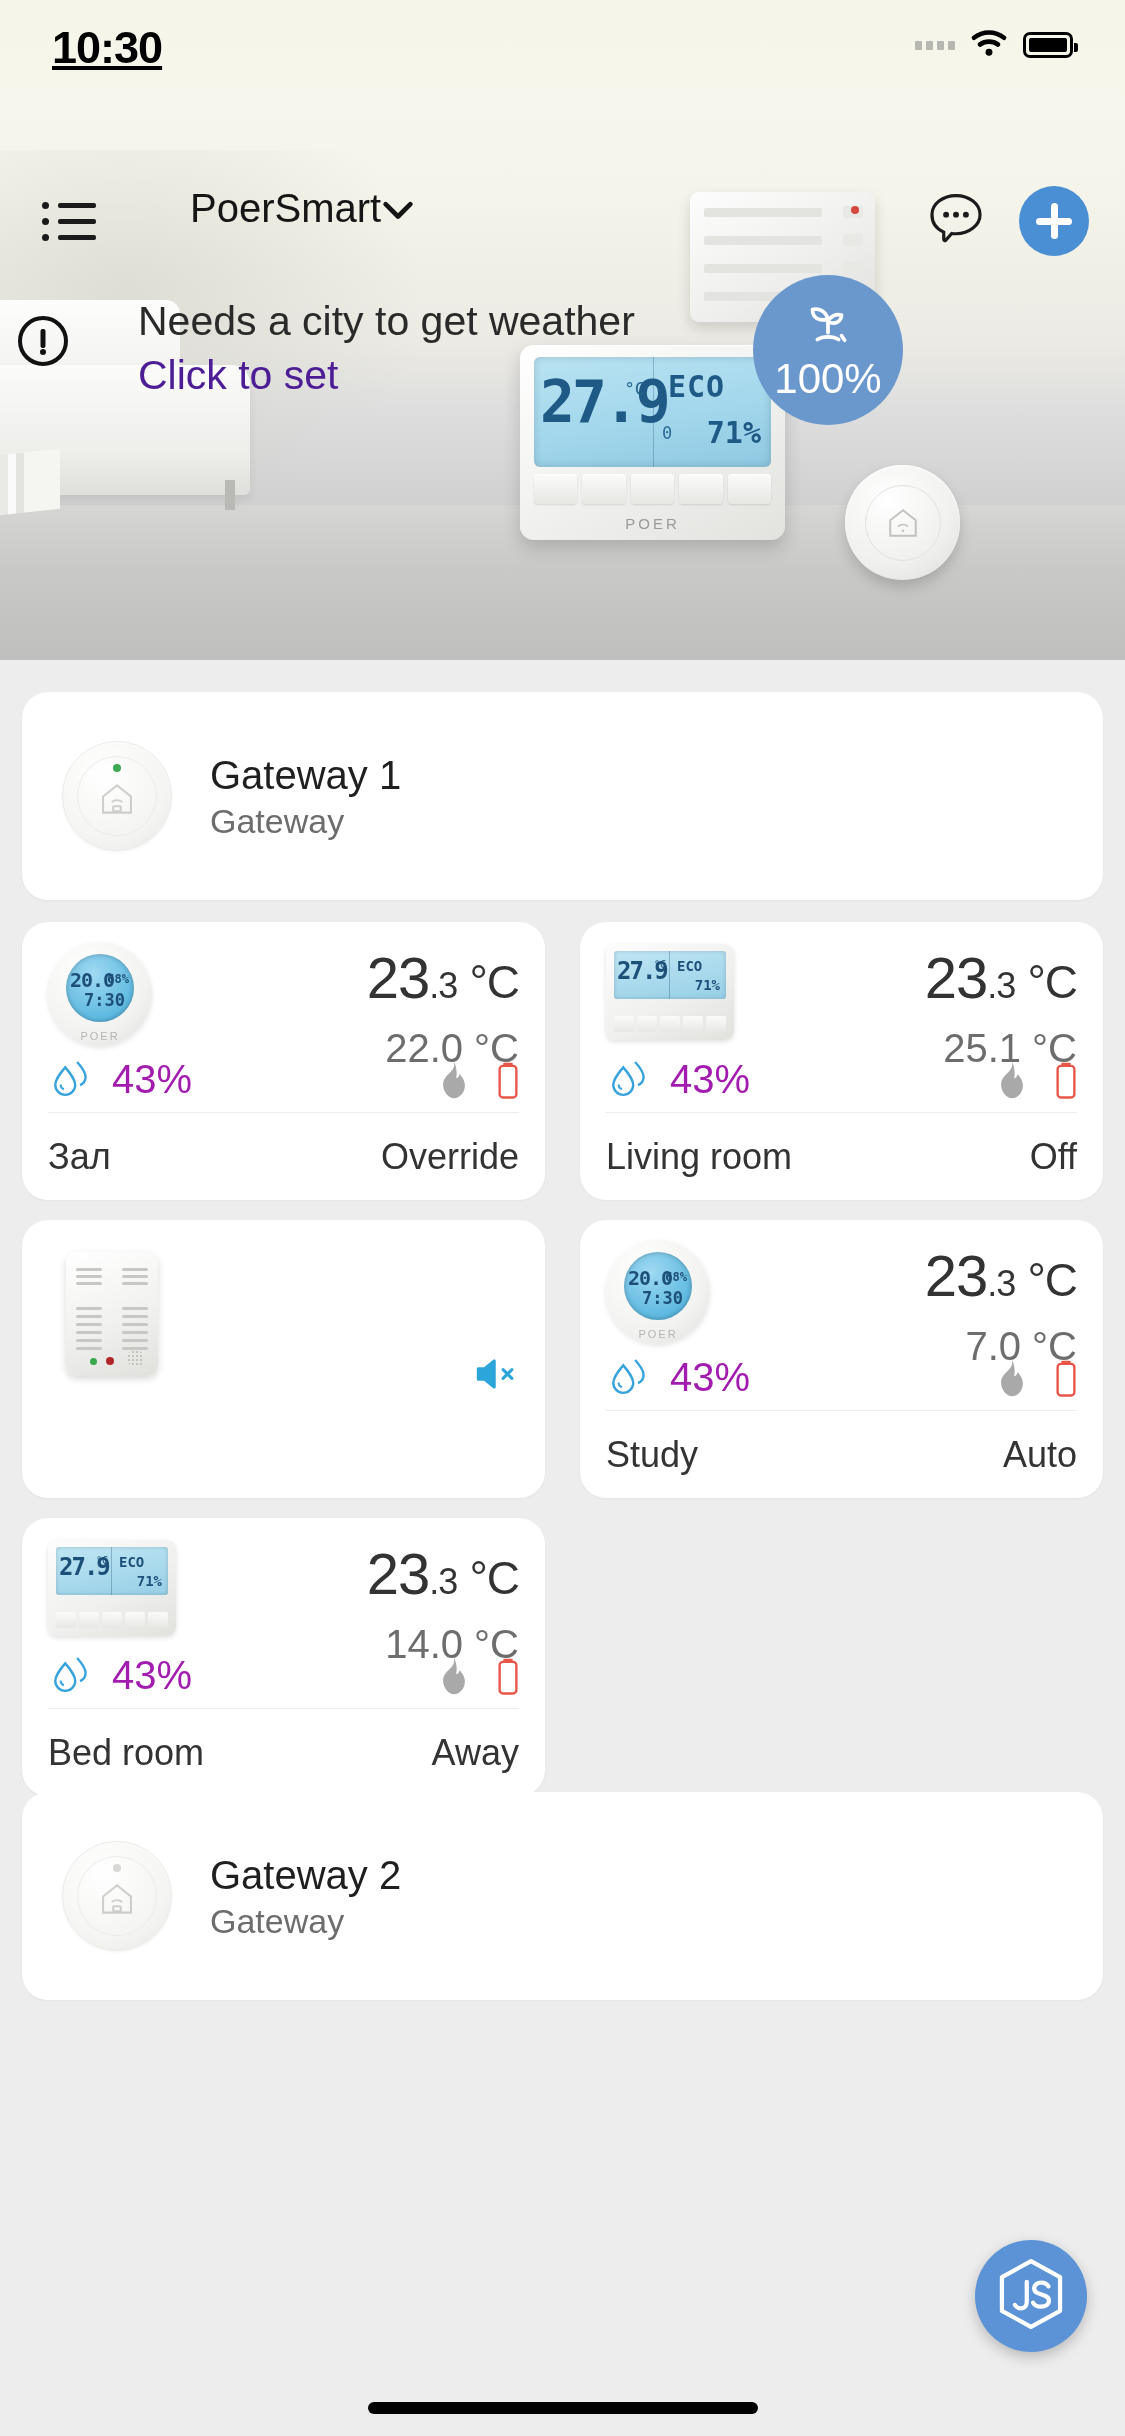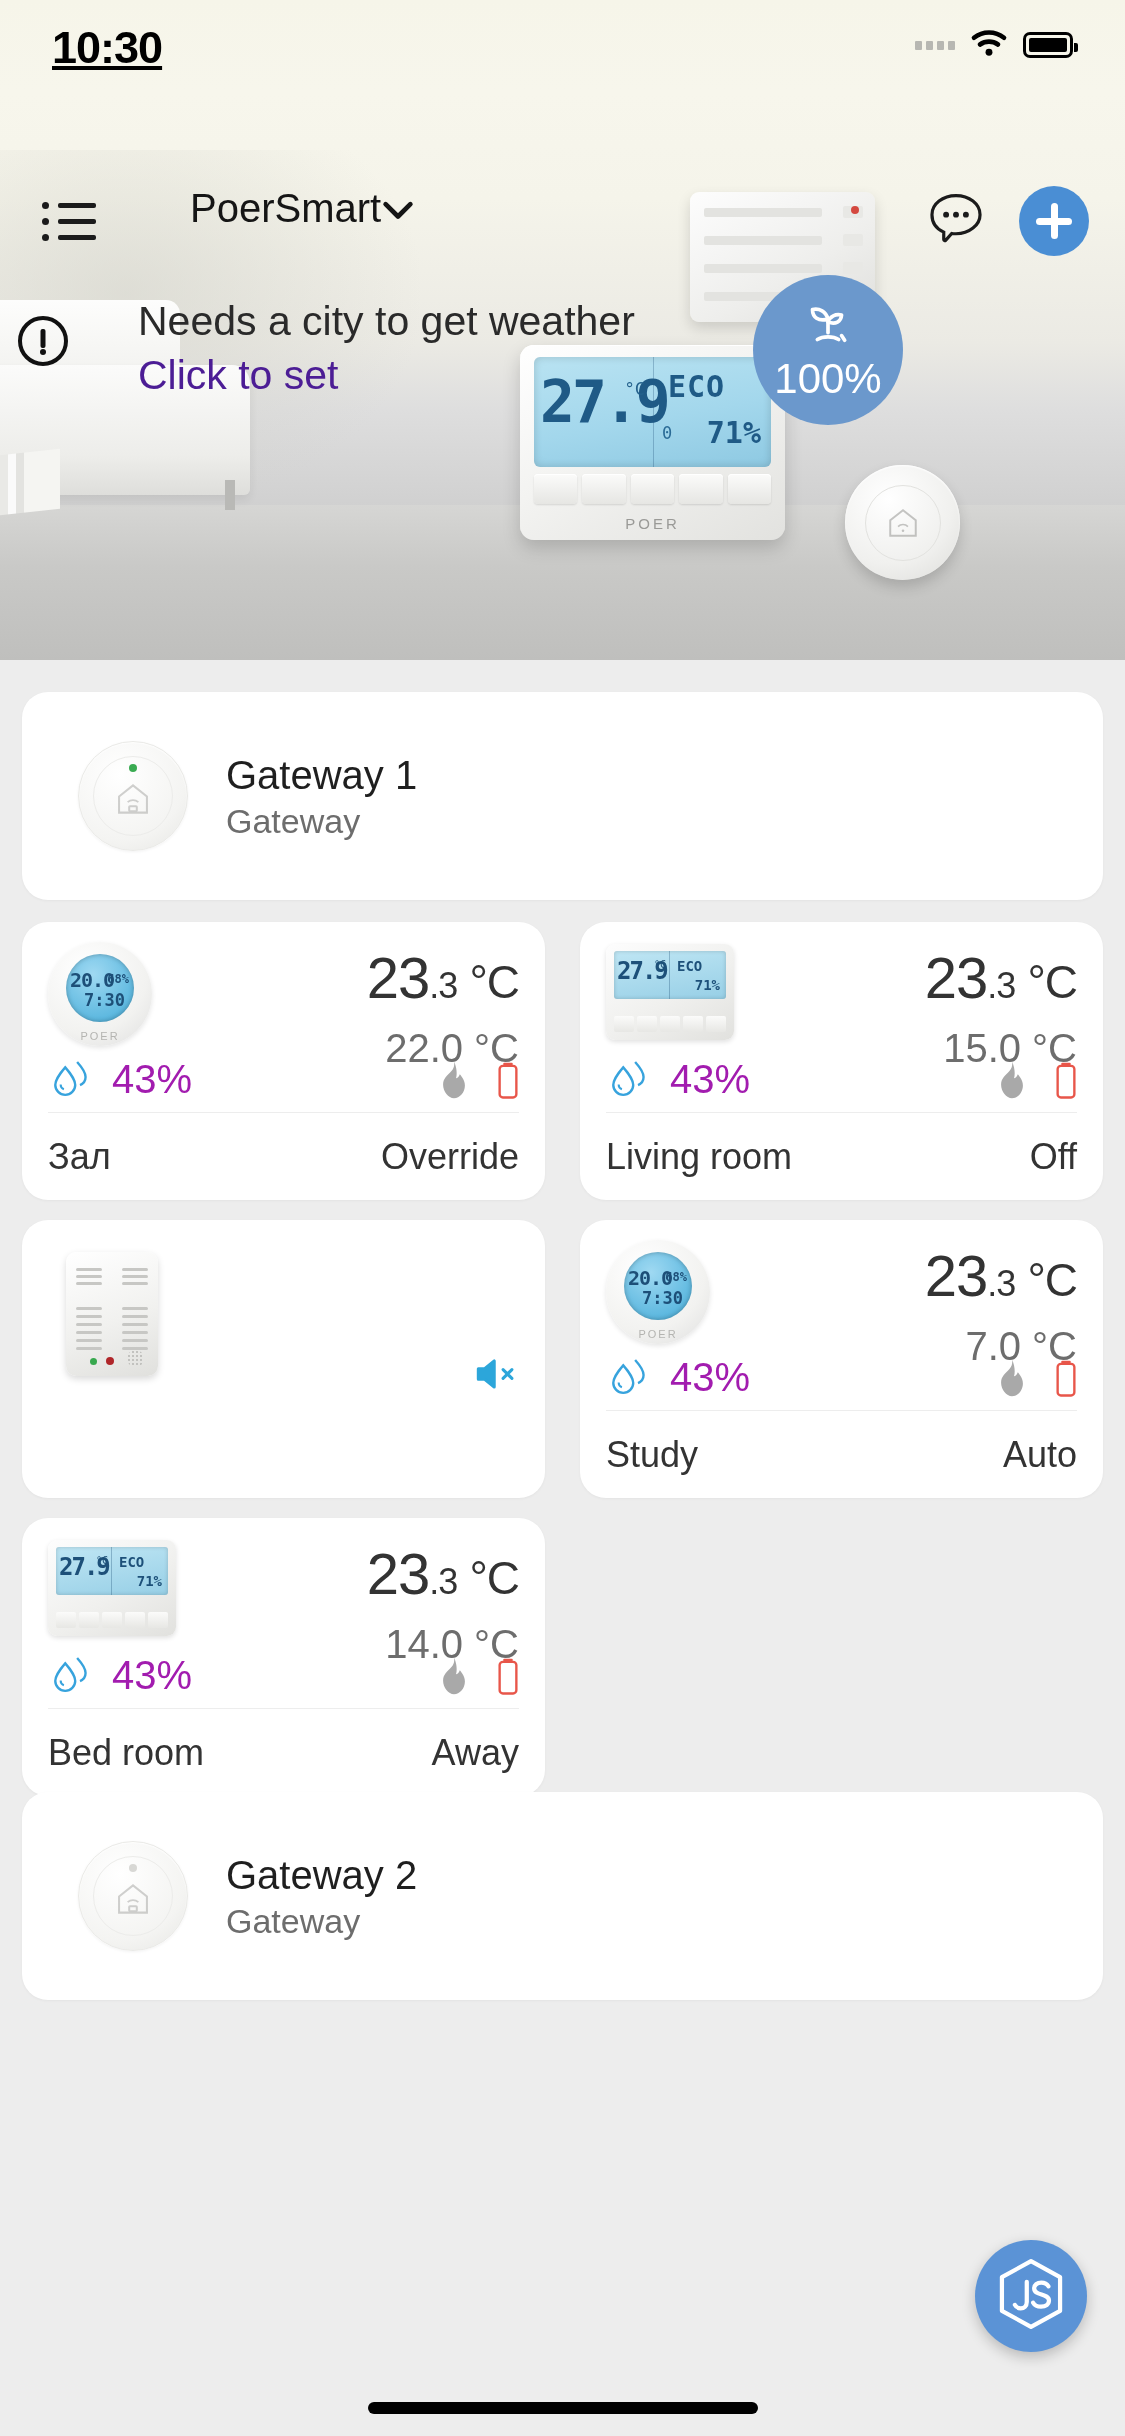--- a/index.html
+++ b/index.html
@@ -128,21 +128,21 @@
     background:#6b98cc; color:#fff; display:flex; flex-direction:column;
     align-items:center; justify-content:center; gap:2px;
   }
   .humid-badge .val{ font-size:42px; }
 
   
   .content{ position:absolute; top:660px; left:0; width:1125px; bottom:0; background:#ededed; }
   .card{ background:#fff; border-radius:26px; box-shadow:0 1px 3px rgba(0,0,0,.045); }
 
   .gw-card{ position:absolute; left:22px; top:32px; width:1081px; height:208px; }
-  .gw-inner{ display:flex; align-items:center; height:100%; padding-left:56px; gap:38px;}
+  .gw-inner{ display:flex; align-items:center; height:100%; padding-left:40px; gap:38px;}
   .gw-icon{
     width:110px; height:110px; border-radius:50%;
     background:radial-gradient(circle at 38% 30%,#ffffff,#f4f4f2 65%,#e6e6e3 100%);
     border:1px solid #eaeae7; position:relative; flex:0 0 110px;
     box-shadow:inset 0 1px 2px #fff, 0 1px 3px rgba(0,0,0,.05);
   }
   .gw-icon:after{ content:""; position:absolute; left:50%; top:50%; transform:translate(-50%,-50%); width:78px; height:78px; border-radius:50%; border:1px solid #ececea;}
   .gw-led{ position:absolute; left:50%; top:22px; transform:translateX(-50%); width:8px; height:8px; border-radius:50%; background:#3aab52;}
   .gw-house{ position:absolute; left:50%; top:55%; transform:translate(-50%,-50%); opacity:.45;}
   .gw-name{ font-size:40px; color:#1f1f1f; line-height:1.25;}
@@ -451,21 +451,21 @@
                 <i></i>
                 <i></i>
                 <i></i>
               </div>
           </div>
           <div class="temp-main">
             <span>23</span>
               <span class="temp-dec">.3</span>
               <span class="temp-unit">°C</span>
           </div>
-          <div class="temp-set">15.0 °C</div>
+          <div class="temp-set">25.1 °C</div>
           <div class="hum-row">
             <span>
               <svg width="46" height="46" viewBox="0 0 24 24" fill="none" stroke="#37a3dd" stroke-width="1.25">
                 <path d="M9 21.3c-2.9 0-5.2-2.3-5.2-5.1 0-3.4 5.2-9.2 5.2-9.2s5.2 5.8 5.2 9.2c0 2.8-2.3 5.1-5.2 5.1Z"></path>
                 <path d="M15.2 4.2s4.4 4.9 4.4 7.8c0 1.9-1.2 3.5-2.9 4.2"></path>
                 <path d="M6.6 15.9a2.6 2.6 0 0 0 1.7 2.5" stroke-width="1.05"></path>
               </svg>
             </span>
             <span class="v">43%</span>
           </div>

